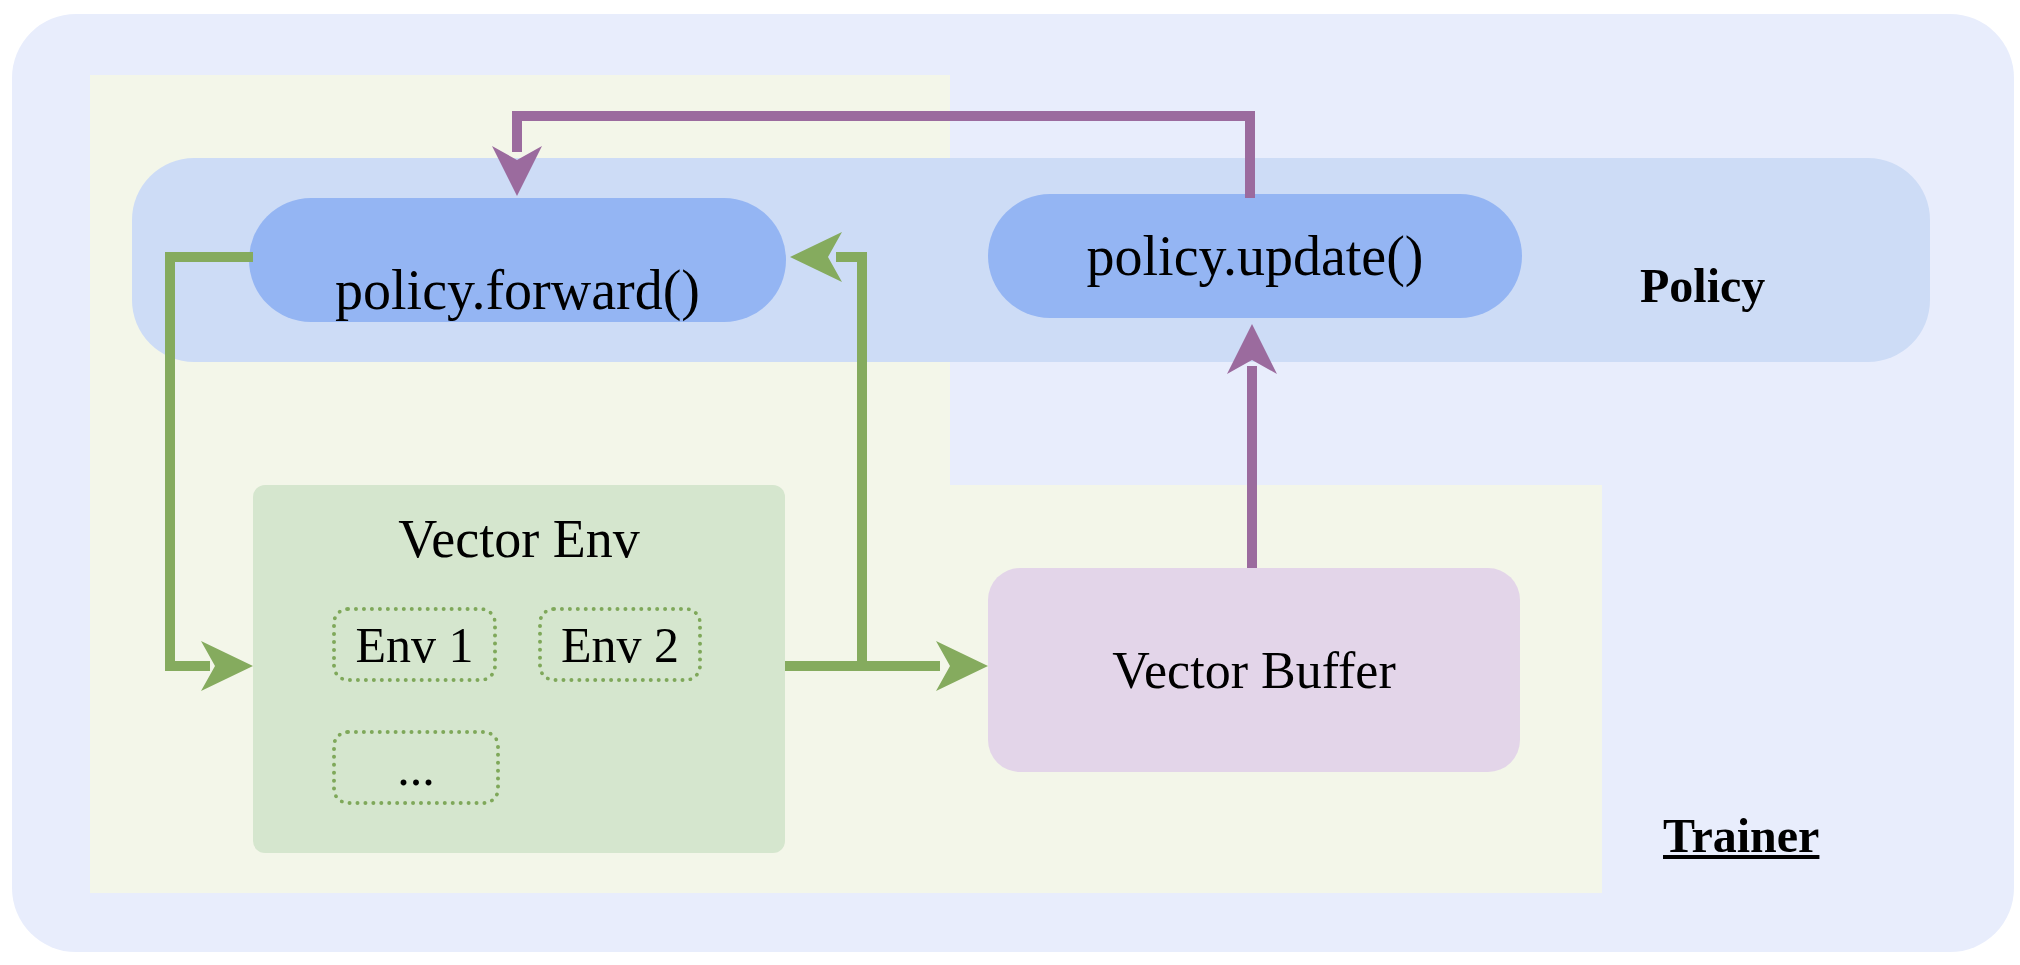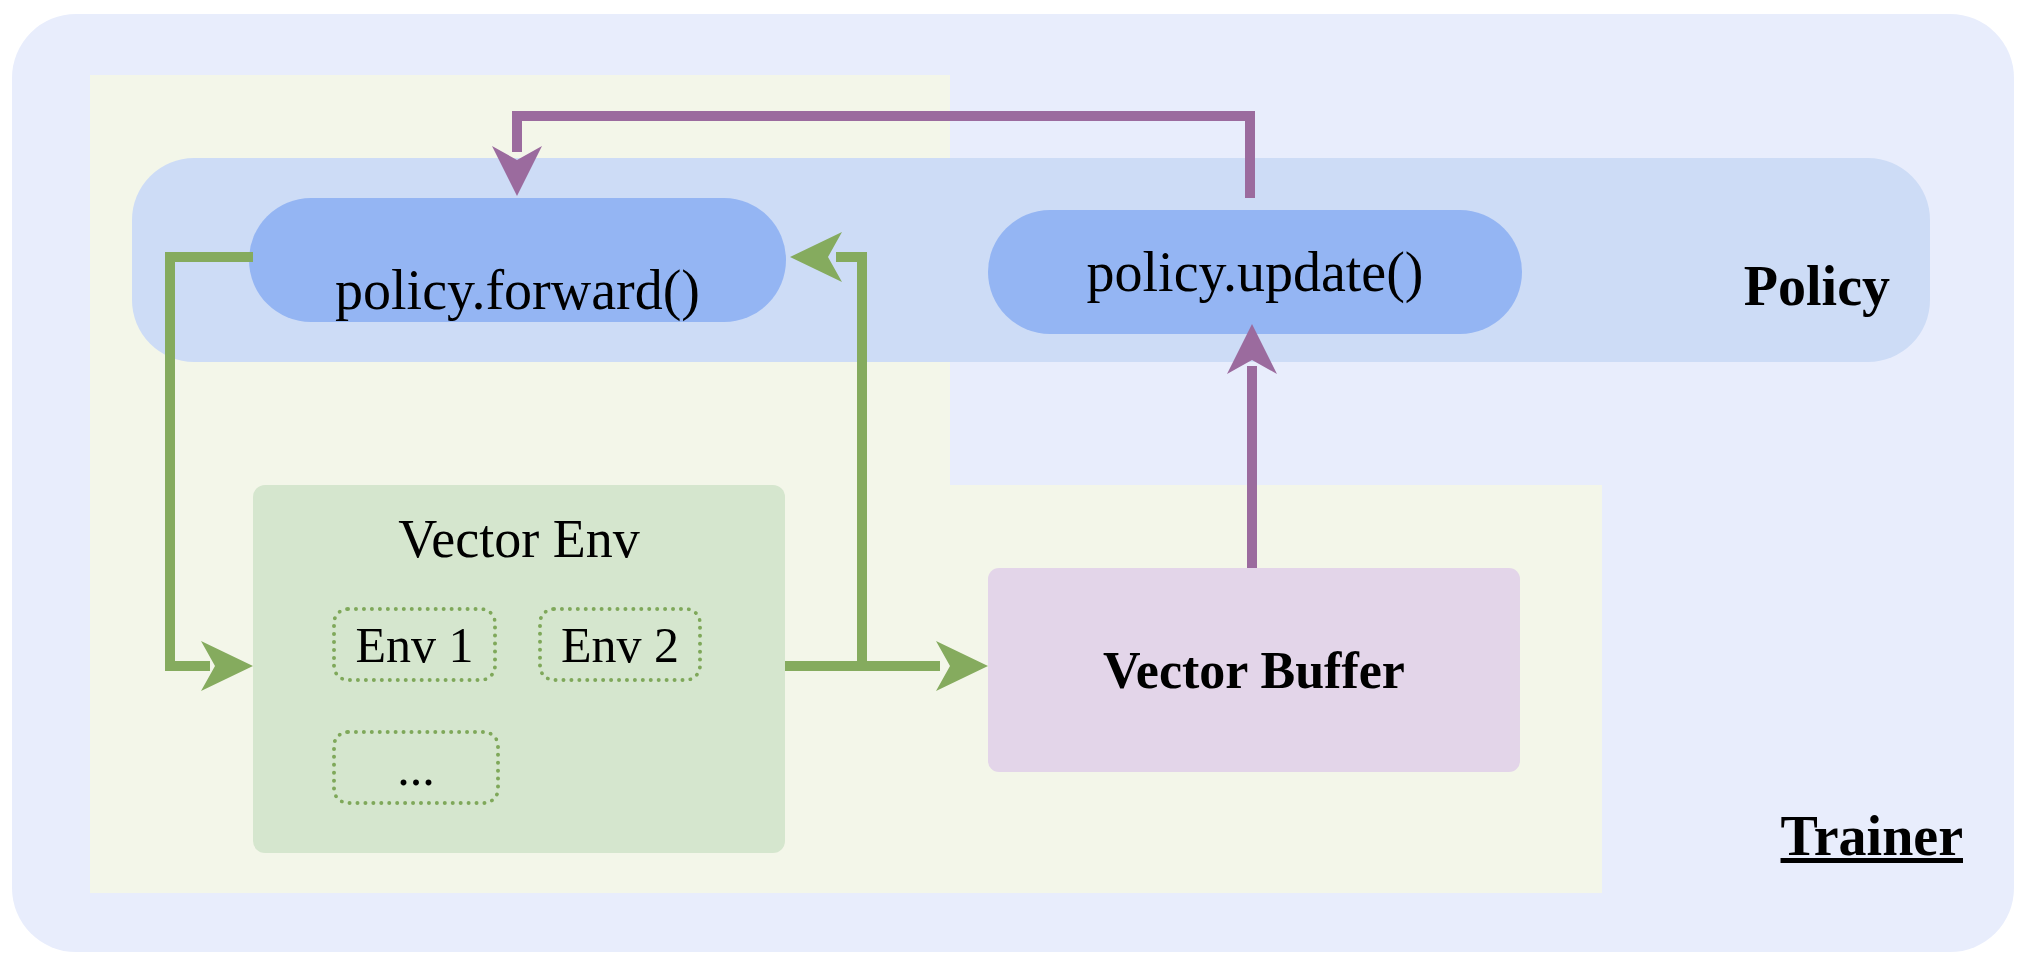--- a/index.html
+++ b/index.html
@@ -13,36 +13,36 @@
   body{font-family:"Liberation Serif","DejaVu Serif",serif;}
   .stage{position:relative;width:2020px;height:965px;background:var(--page-bg);overflow:hidden;}
   .abs{position:absolute;}
   .trainer-region{left:12px;top:14px;width:2002px;height:938px;border-radius:64px;background:var(--trainer-bg);}
   .collector-a{left:90px;top:75px;width:860px;height:818px;background:var(--collector-bg);}
   .collector-b{left:948px;top:485px;width:654px;height:408px;background:var(--collector-bg);}
   .policy-band{left:132px;top:158px;width:1798px;height:204px;border-radius:62px;background:var(--policy-band-bg);}
   .pill{height:124px;border-radius:62px;background:var(--pill-bg);color:var(--label-text);
         display:flex;align-items:center;justify-content:center;font-size:56px;}
   .pill-forward{left:249px;top:198px;width:537px;align-items:flex-end;}
-  .pill-update{left:988px;top:210px;width:534px;}
-  .region-label{font-weight:bold;font-size:56px;color:var(--label-text);text-align:right;line-height:64px;}
+  .pill-update{left:988px;top:194px;width:534px;}
+  .region-label{font-weight:bold;font-size:48px;color:var(--label-text);text-align:left;line-height:64px;}
   .policy-label{left:1640px;top:254px;width:250px;}
   .collector-label{left:1267px;top:804px;width:300px;}
   .trainer-label{left:1663px;top:804px;width:300px;text-decoration:underline;}
   .venv-box{left:253px;top:485px;width:532px;height:368px;border-radius:12px;background:var(--env-box-bg);}
   .venv-title{left:0;top:24px;width:100%;text-align:center;font-size:54px;line-height:60px;color:var(--label-text);}
   .env-cell{border:4px dotted var(--env-border);border-radius:16px;
             display:flex;align-items:center;justify-content:center;
             font-size:50px;color:var(--label-text);background:transparent;font-family:Liberation Serif, serif;}
   .env-1{left:79px;top:122px;width:165px;height:75px;}
   .env-2{left:285px;top:122px;width:164px;height:75px;}
   .env-dots{left:79px;top:245px;width:168px;height:75px;}
   .env-n{left:285px;top:245px;width:165px;height:75px;}
-  .buffer-box{left:988px;top:568px;width:532px;height:204px;border-radius:11px;background:var(--buffer-bg);
-              display:flex;align-items:center;justify-content:center;font-size:52px;color:var(--label-text);font-weight:bold;}
+  .buffer-box{left:988px;top:568px;width:532px;height:204px;border-radius:32px;background:var(--buffer-bg);
+              display:flex;align-items:center;justify-content:center;font-size:52px;color:var(--label-text);}
   svg.arrows{left:0;top:0;width:2020px;height:965px;pointer-events:none;}
   .ln{fill:none;stroke-width:10;}
   .ln-green{stroke:var(--arrow-green);}
   .ln-purple{stroke:var(--arrow-purple);}
   .hd-green{fill:var(--arrow-green);stroke:none;}
   .hd-purple{fill:var(--arrow-purple);stroke:none;}
 </style>
 </head>
 <body>
 

